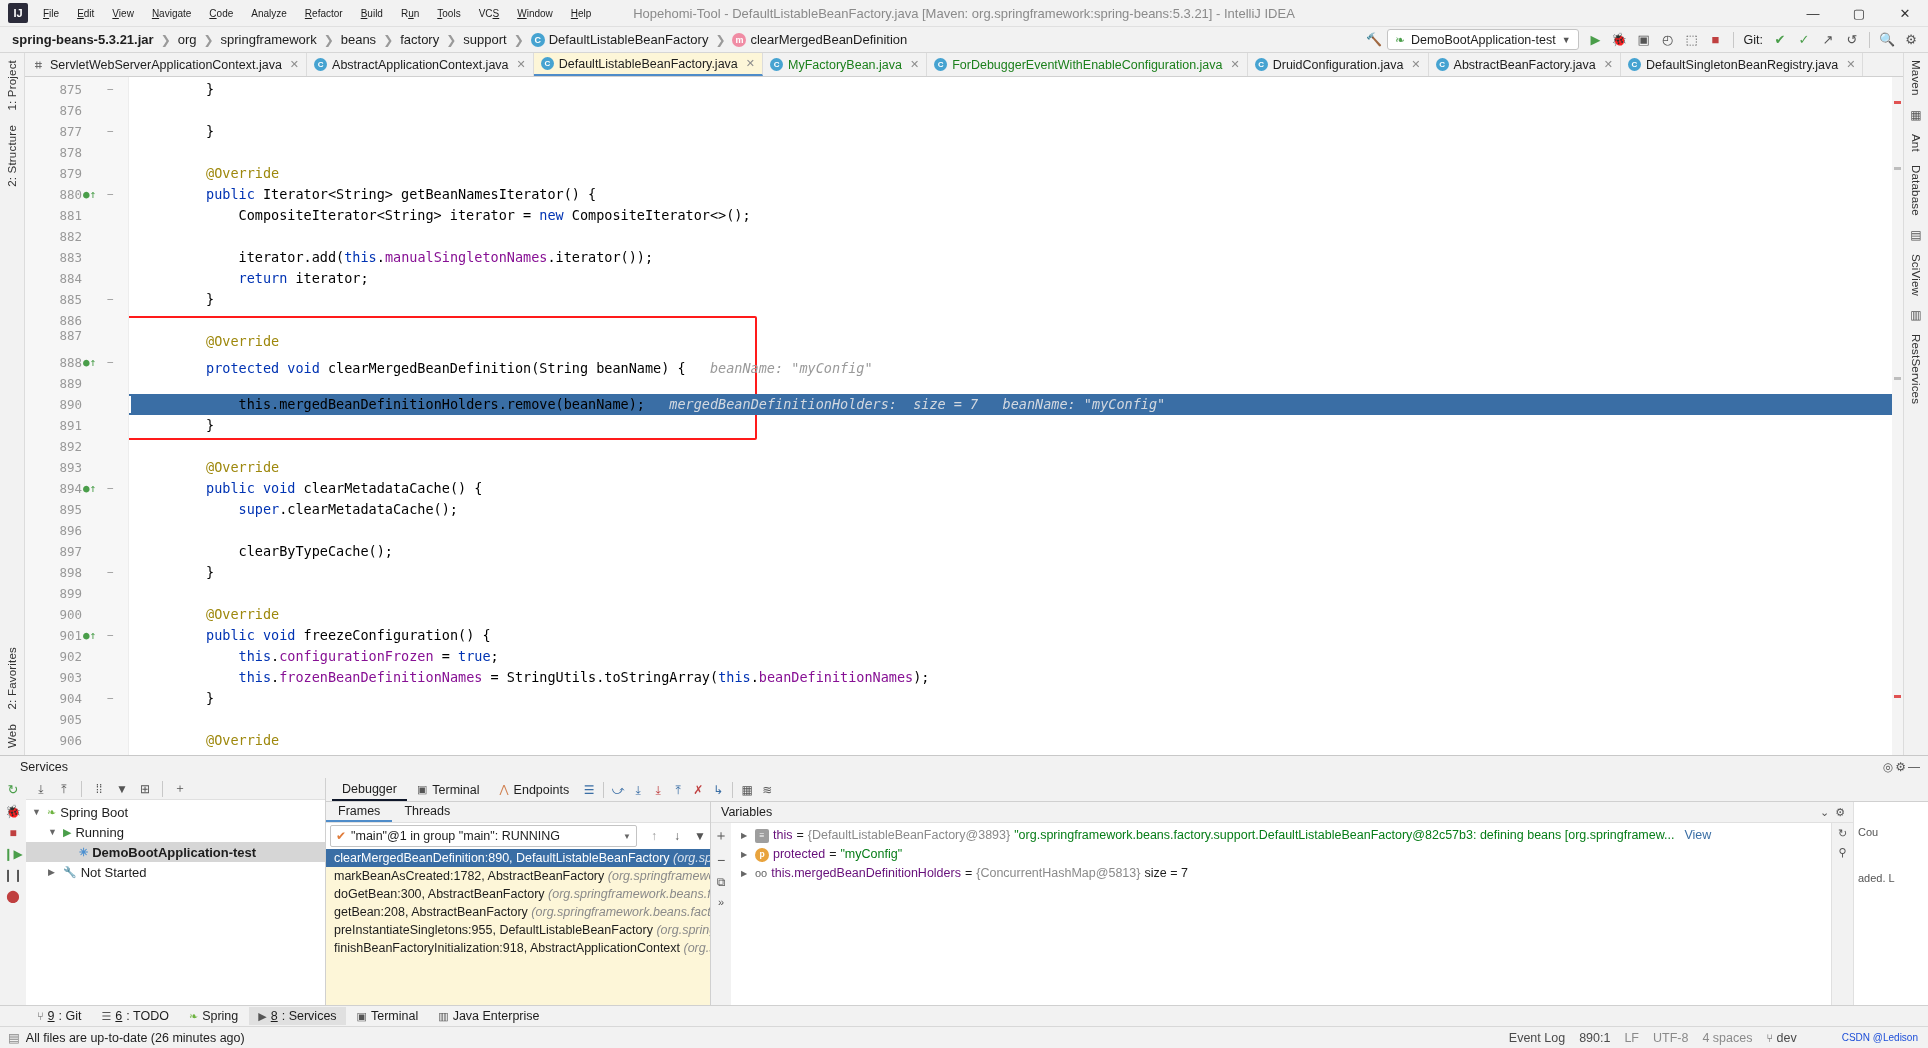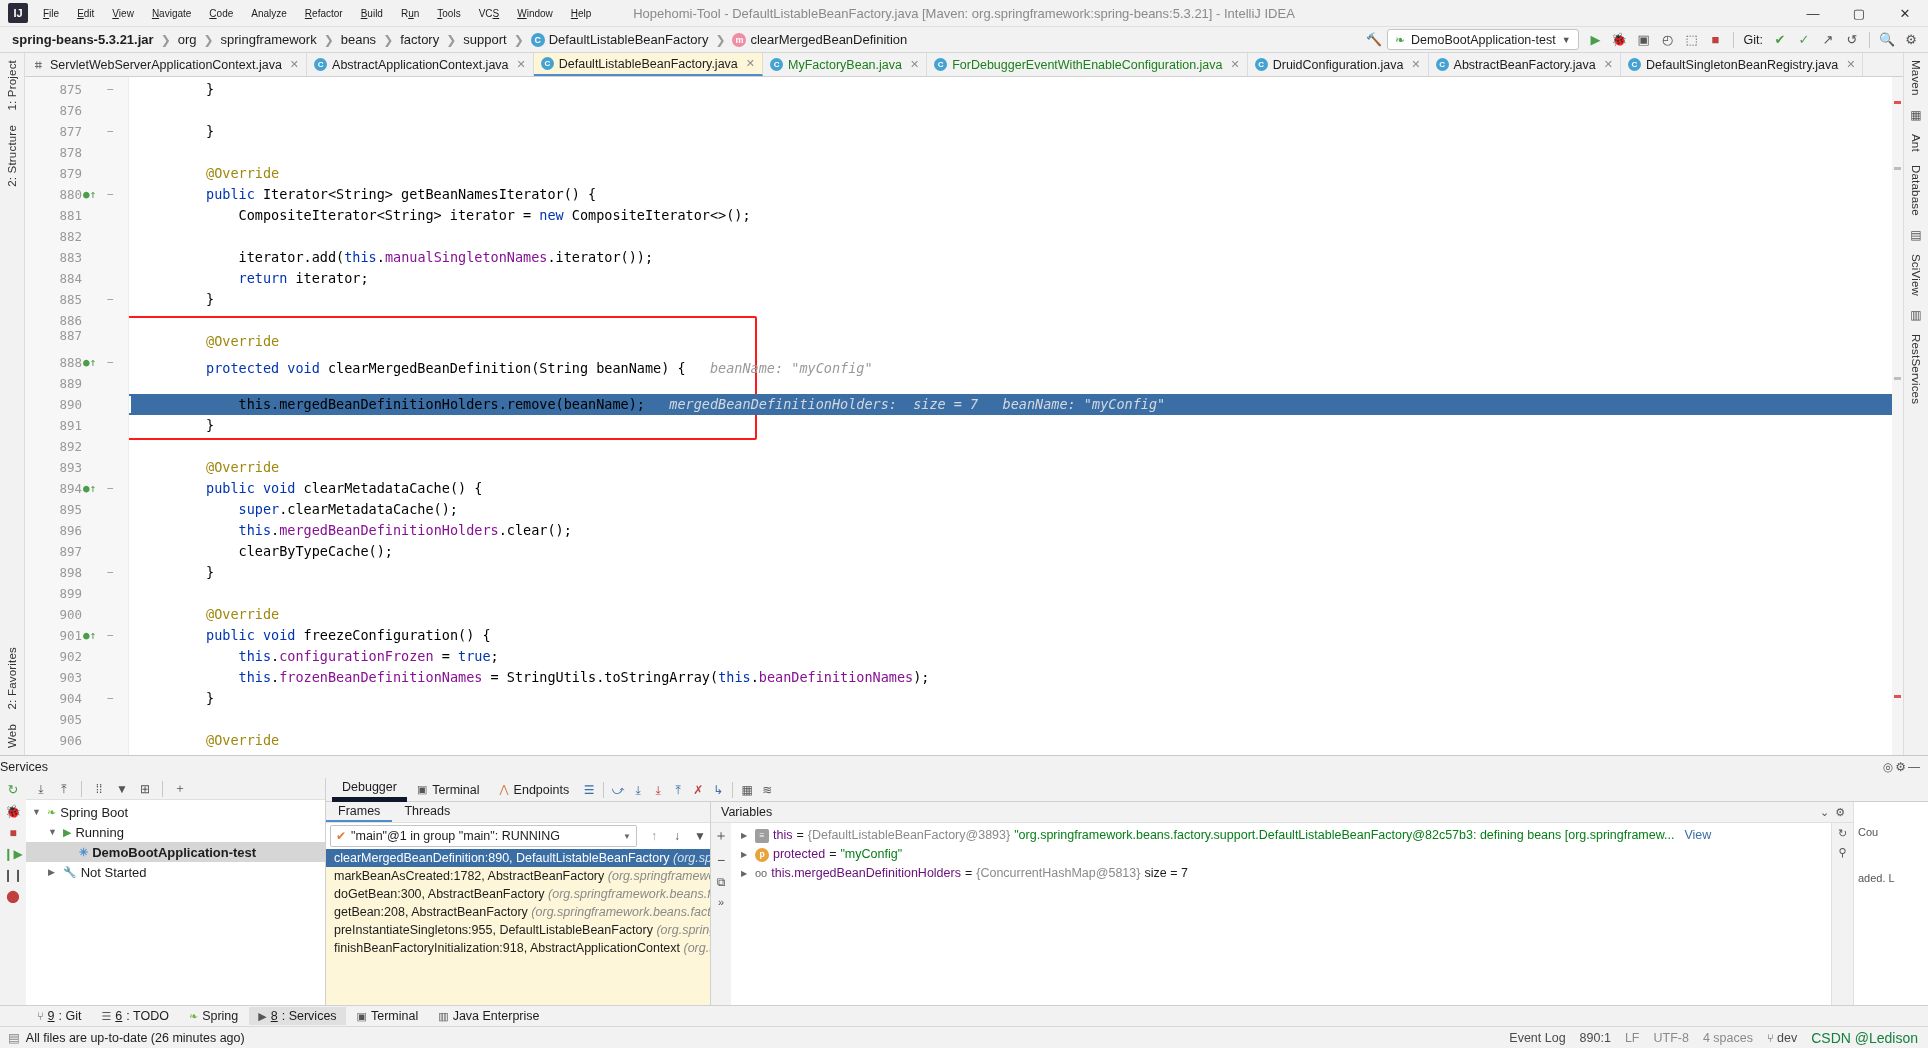--- a/index.html
+++ b/index.html
@@ -122,36 +122,36 @@
   .hint-hl { color:#d2d8e0; font-style:italic; }
   .redbox {
     position:absolute; border:2px solid #ff1a1a; border-radius:2px; pointer-events:none;
   }
   .scrollmark { position:absolute; right:0; width:11px; background:#f4f4f4; top:0; bottom:0; }
   .sm { position:absolute; right:2px; width:7px; height:3px; }
   .caret-bar { position:absolute; width:2px; background:#fff; }
 
   
   .services { height:250px; flex:none; display:flex; flex-direction:column; background:#f2f2f2; border-top:1px solid #c8c8c8; }
-  .svc-head { height:22px; display:flex; align-items:center; padding-left:0; font-size:12.5px; flex:none; }
+  .svc-head { height:22px; display:flex; align-items:center; padding-left:20px; font-size:12.5px; flex:none; }
   .svc-head .right { margin-left:auto; display:flex; gap:2px; padding-right:8px; color:#555; font-size:12px; }
   .svc-body { flex:1; display:flex; min-height:0; }
 
   .svc-toolrail { width:26px; background:#f2f2f2; display:flex; flex-direction:column; align-items:center; padding-top:4px; gap:7px; flex:none; }
   .svc-tree-pane { width:300px; flex:none; display:flex; flex-direction:column; border-right:1px solid #d0d0d0; background:#fff; }
   .svc-tree-tb { height:22px; display:flex; align-items:center; gap:3px; padding-left:5px; background:#f2f2f2; border-bottom:1px solid #e0e0e0; flex:none; }
   .svc-tree { flex:1; font-size:13px; padding-top:2px; overflow:hidden; }
   .tnode { display:flex; align-items:center; height:20px; gap:4px; padding-left:6px; white-space:nowrap; }
   .tnode.sel { background:#d6d6d6; font-weight:bold; }
   .tri { width:11px; font-size:9px; color:#666; display:inline-block; }
 
   .dbg-pane { flex:1; display:flex; flex-direction:column; min-width:0; background:#f2f2f2; }
   .dbg-tabs { height:24px; display:flex; align-items:center; gap:0; border-bottom:1px solid #d0d0d0; flex:none; padding-left:6px; }
   .dbg-tab { padding:3px 10px; font-size:12.5px; display:flex; align-items:center; gap:5px; }
-  .dbg-tab.active { border-bottom:6px solid #0f172a; font-weight:normal; }
+  .dbg-tab.active { border-bottom:2px solid #0f172a; font-weight:normal; }
   .dbg-ico { width:20px;height:20px;display:flex;align-items:center;justify-content:center;font-size:12px;color:#555; }
 
   .dbg-body { flex:1; display:flex; min-height:0; }
   .frames-pane { width:385px; flex:none; display:flex; flex-direction:column; border-right:1px solid #d0d0d0; background:#fff; }
   .frames-tabs { height:21px; display:flex; gap:0; background:#f2f2f2; flex:none; border-bottom:1px solid #e0e0e0; }
   .ftab { padding:2px 12px; font-size:12.5px; }
   .ftab.active { border-bottom:2px solid #4f8cc9; }
   .thread-sel { display:flex; align-items:center; height:22px; margin:2px 4px; border:1px solid #c4c4c4;
                 background:#fff; border-radius:2px; font-size:12.5px; padding:0 5px; gap:5px; }
   .frames-list { flex:1; background:#fdf6d8; font-size:12.5px; overflow:hidden; }
@@ -182,21 +182,21 @@
   .btabs { height:21px; display:flex; align-items:center; background:#f2f2f2;
            border-top:1px solid #d0d0d0; flex:none; padding-left:28px; gap:2px; font-size:12.5px; }
   .btab { display:flex; align-items:center; gap:4px; padding:2px 9px; }
   .btab.active { background:#e0e0e0; }
   .btab .k { text-decoration:underline; }
 
   
   .status { height:22px; display:flex; align-items:center; background:#f2f2f2;
             border-top:1px solid #d8d8d8; flex:none; font-size:12.5px; padding-left:8px; color:#1d1d1d; }
   .status .right { margin-left:auto; display:flex; align-items:center; gap:14px; padding-right:10px; color:#4a4a4a; }
-  .wm { color:#15803d; font-size:14px; }
+  .wm { color:#1d4ed8; font-size:10px;margin-left:31px; }
 </style>
 </head>
 <body>
 
 <div class="ide">
 
   <div class="titlebar">
     <div class="ij-logo">IJ</div>
     <div class="menu">
       <div class="menu-item"><u>F</u><span>ile</span></div>
@@ -387,21 +387,20 @@
             <div class="cl" style="top: 212px;">        <span class="st">}</span></div>
             <div class="cl" style="top: 233px;"></div>
             <div class="cl" style="top: 254px;">        <span class="ann">@Override</span></div>
             <div class="cl" style="top: 281px;">        <span class="kw">protected </span><span class="kw">void </span><span class="st">clearMergedBeanDefinition</span><span class="st">(String beanName) {</span><span class="hint">   beanName: </span><span class="hint">"myConfig"</span></div>
             <div class="cl hl" style="top: 317px;">            <span class="st">this</span><span class="st">.</span><span class="st">mergedBeanDefinitionHolders</span><span class="st">.remove(beanName);</span><span class="hint-hl">   mergedBeanDefinitionHolders:</span><span class="hint-hl">  size = 7   beanName: "myConfig"</span></div>
             <div class="cl" style="top: 338px;">        <span class="st">}</span></div>
             <div class="cl" style="top: 359px;"></div>
             <div class="cl" style="top: 380px;">        <span class="ann">@Override</span></div>
             <div class="cl" style="top: 401px;">        <span class="kw">public </span><span class="kw">void </span><span class="st">clearMetadataCache</span><span class="st">() {</span></div>
             <div class="cl" style="top: 422px;">            <span class="kw">super</span><span class="st">.clearMetadataCache();</span></div>
-            <div class="cl" style="top: 443px;">            <span class="kw">this</span><span class="st">.</span><span class="fld">mergedBeanDefinitionHolders</span><span class="st">.clear();</span></div>
             <div class="cl" style="top: 464px;">            <span class="st">clearByTypeCache();</span></div>
             <div class="cl" style="top: 485px;">        <span class="st">}</span></div>
             <div class="cl" style="top: 506px;"></div>
             <div class="cl" style="top: 527px;">        <span class="ann">@Override</span></div>
             <div class="cl" style="top: 548px;">        <span class="kw">public </span><span class="kw">void </span><span class="st">freezeConfiguration</span><span class="st">() {</span></div>
             <div class="cl" style="top: 569px;">            <span class="kw">this</span><span class="st">.</span><span class="fld">configurationFrozen</span><span class="st"> = </span><span class="kw">true</span><span class="st">;</span></div>
             <div class="cl" style="top: 590px;">            <span class="kw">this</span><span class="st">.</span><span class="fld">frozenBeanDefinitionNames</span><span class="st"> = StringUtils.</span><span class="st">toStringArray</span><span class="st">(</span><span class="kw">this</span><span class="st">.</span><span class="fld">beanDefinitionNames</span><span class="st">);</span></div>
             <div class="cl" style="top: 611px;">        <span class="st">}</span></div>
             <div class="cl" style="top: 632px;"></div>
             <div class="cl" style="top: 653px;">        <span class="ann">@Override</span></div>

